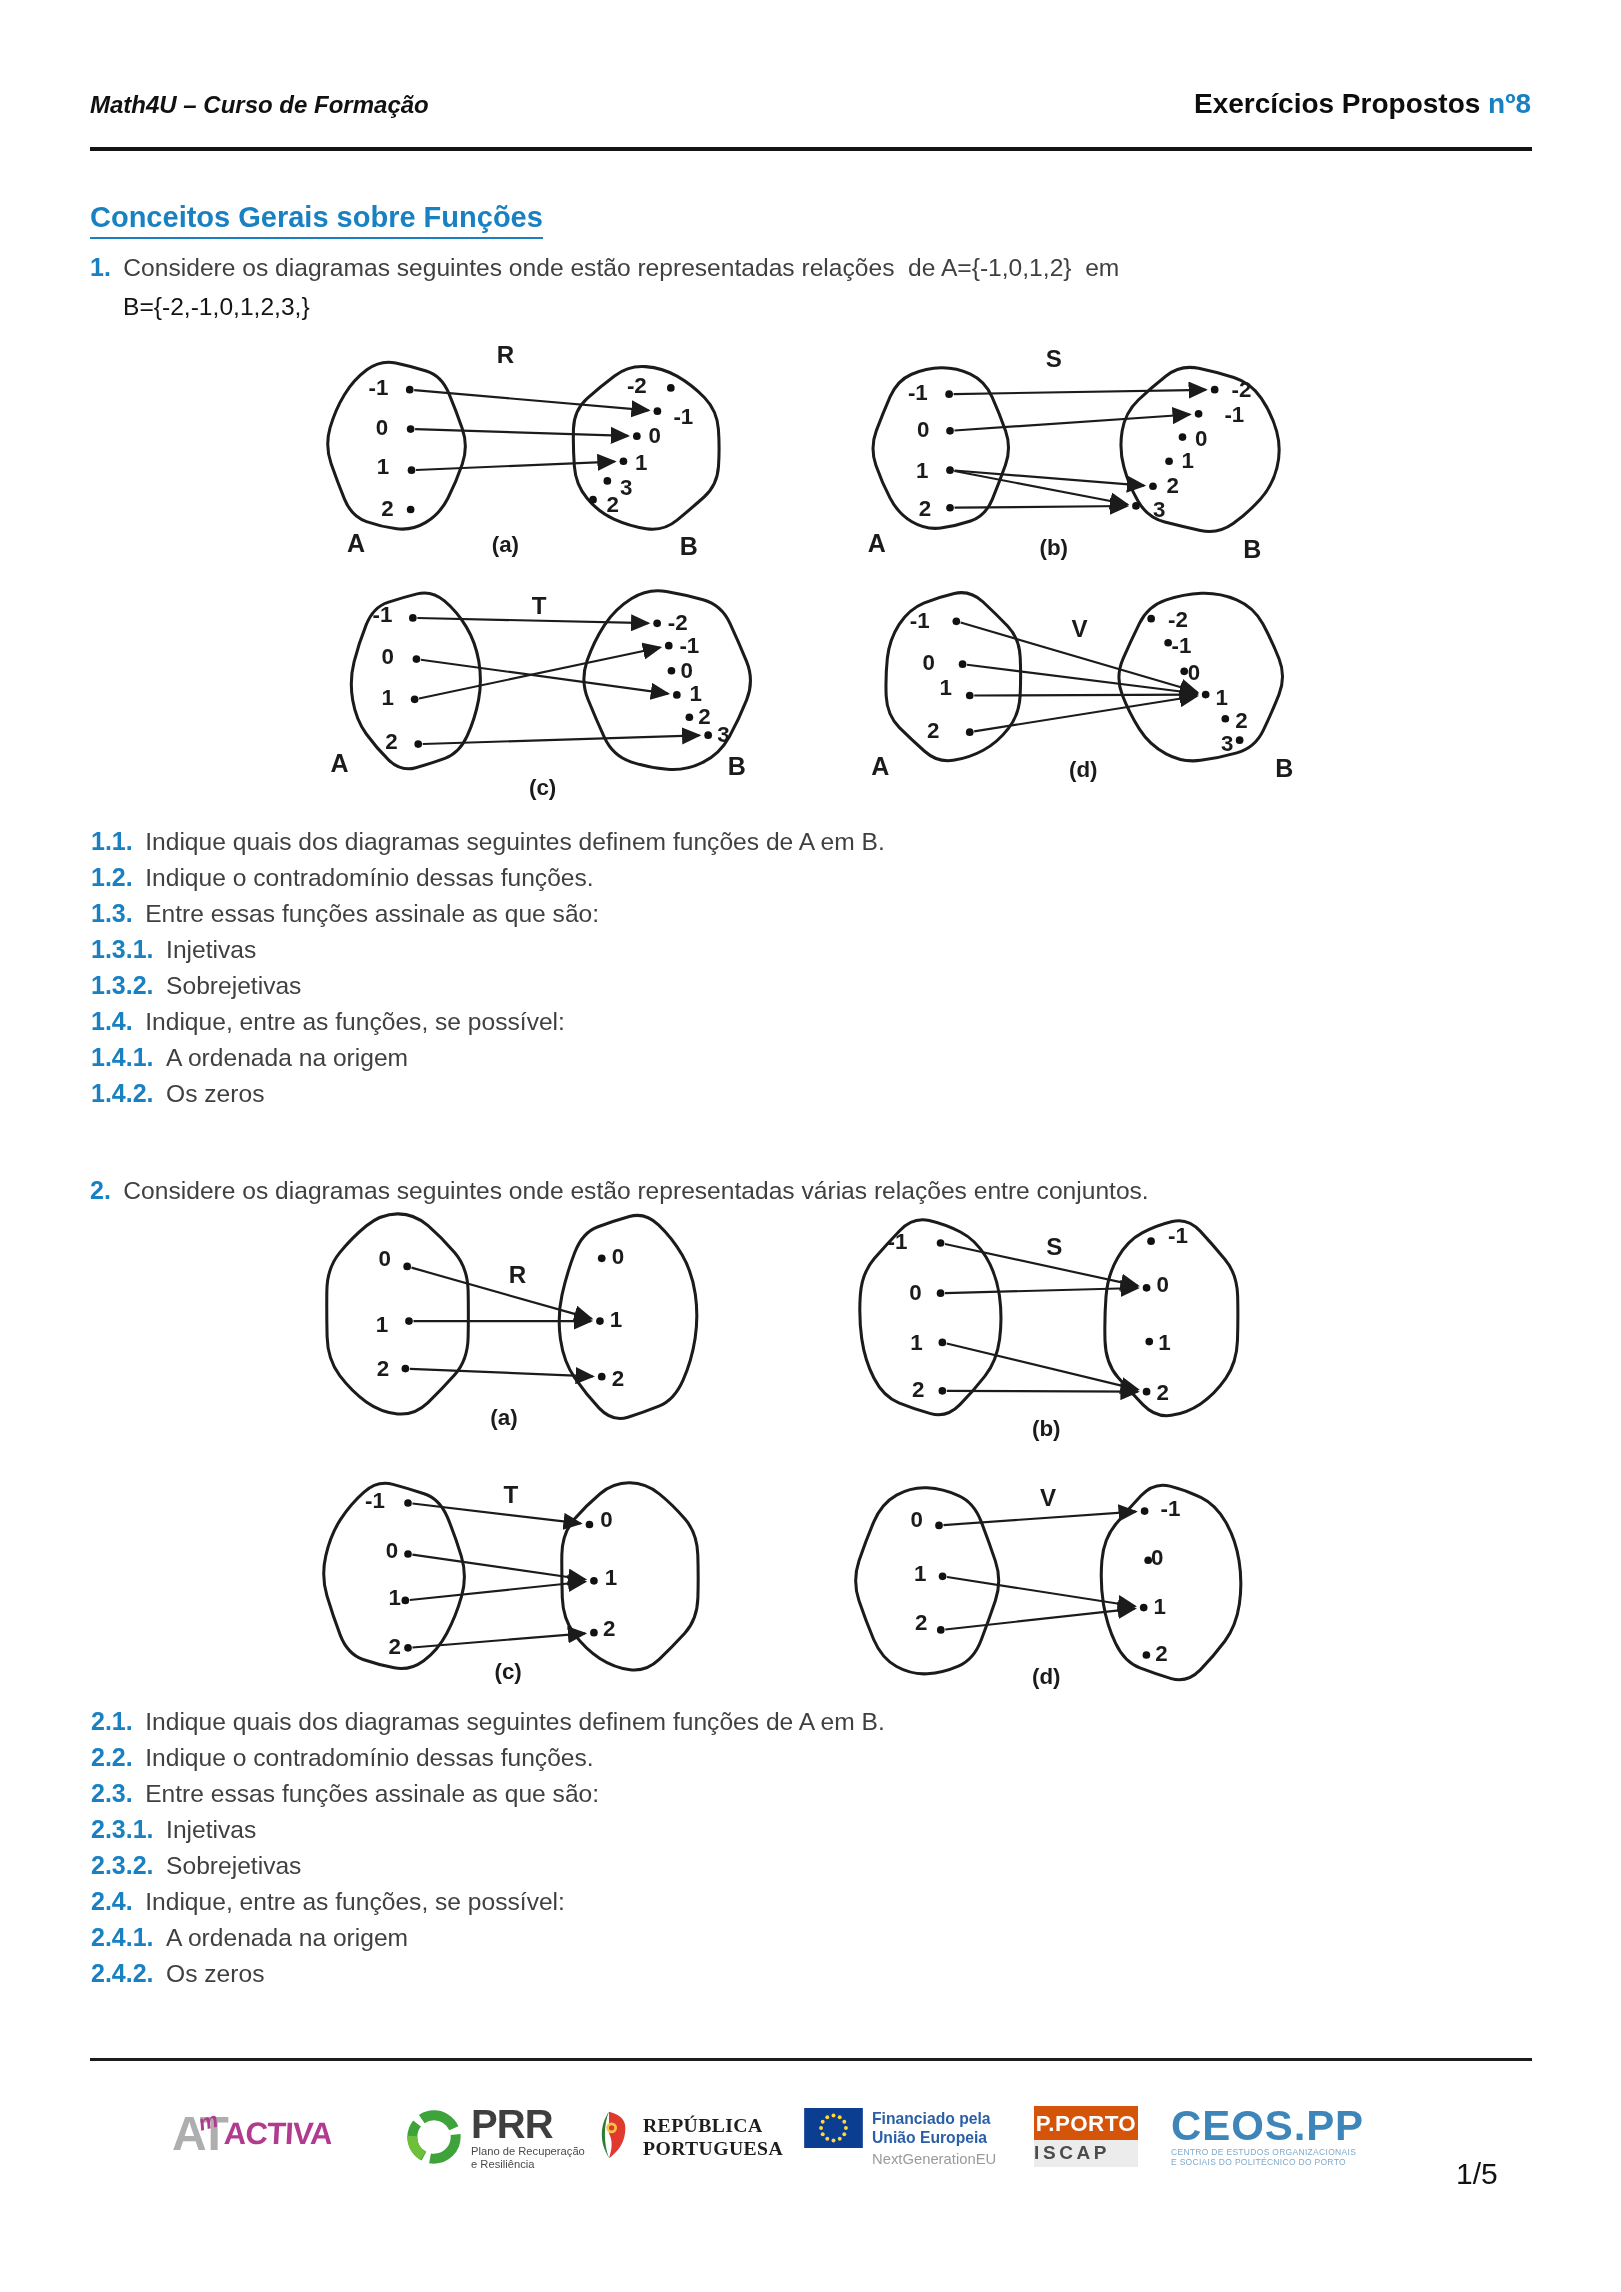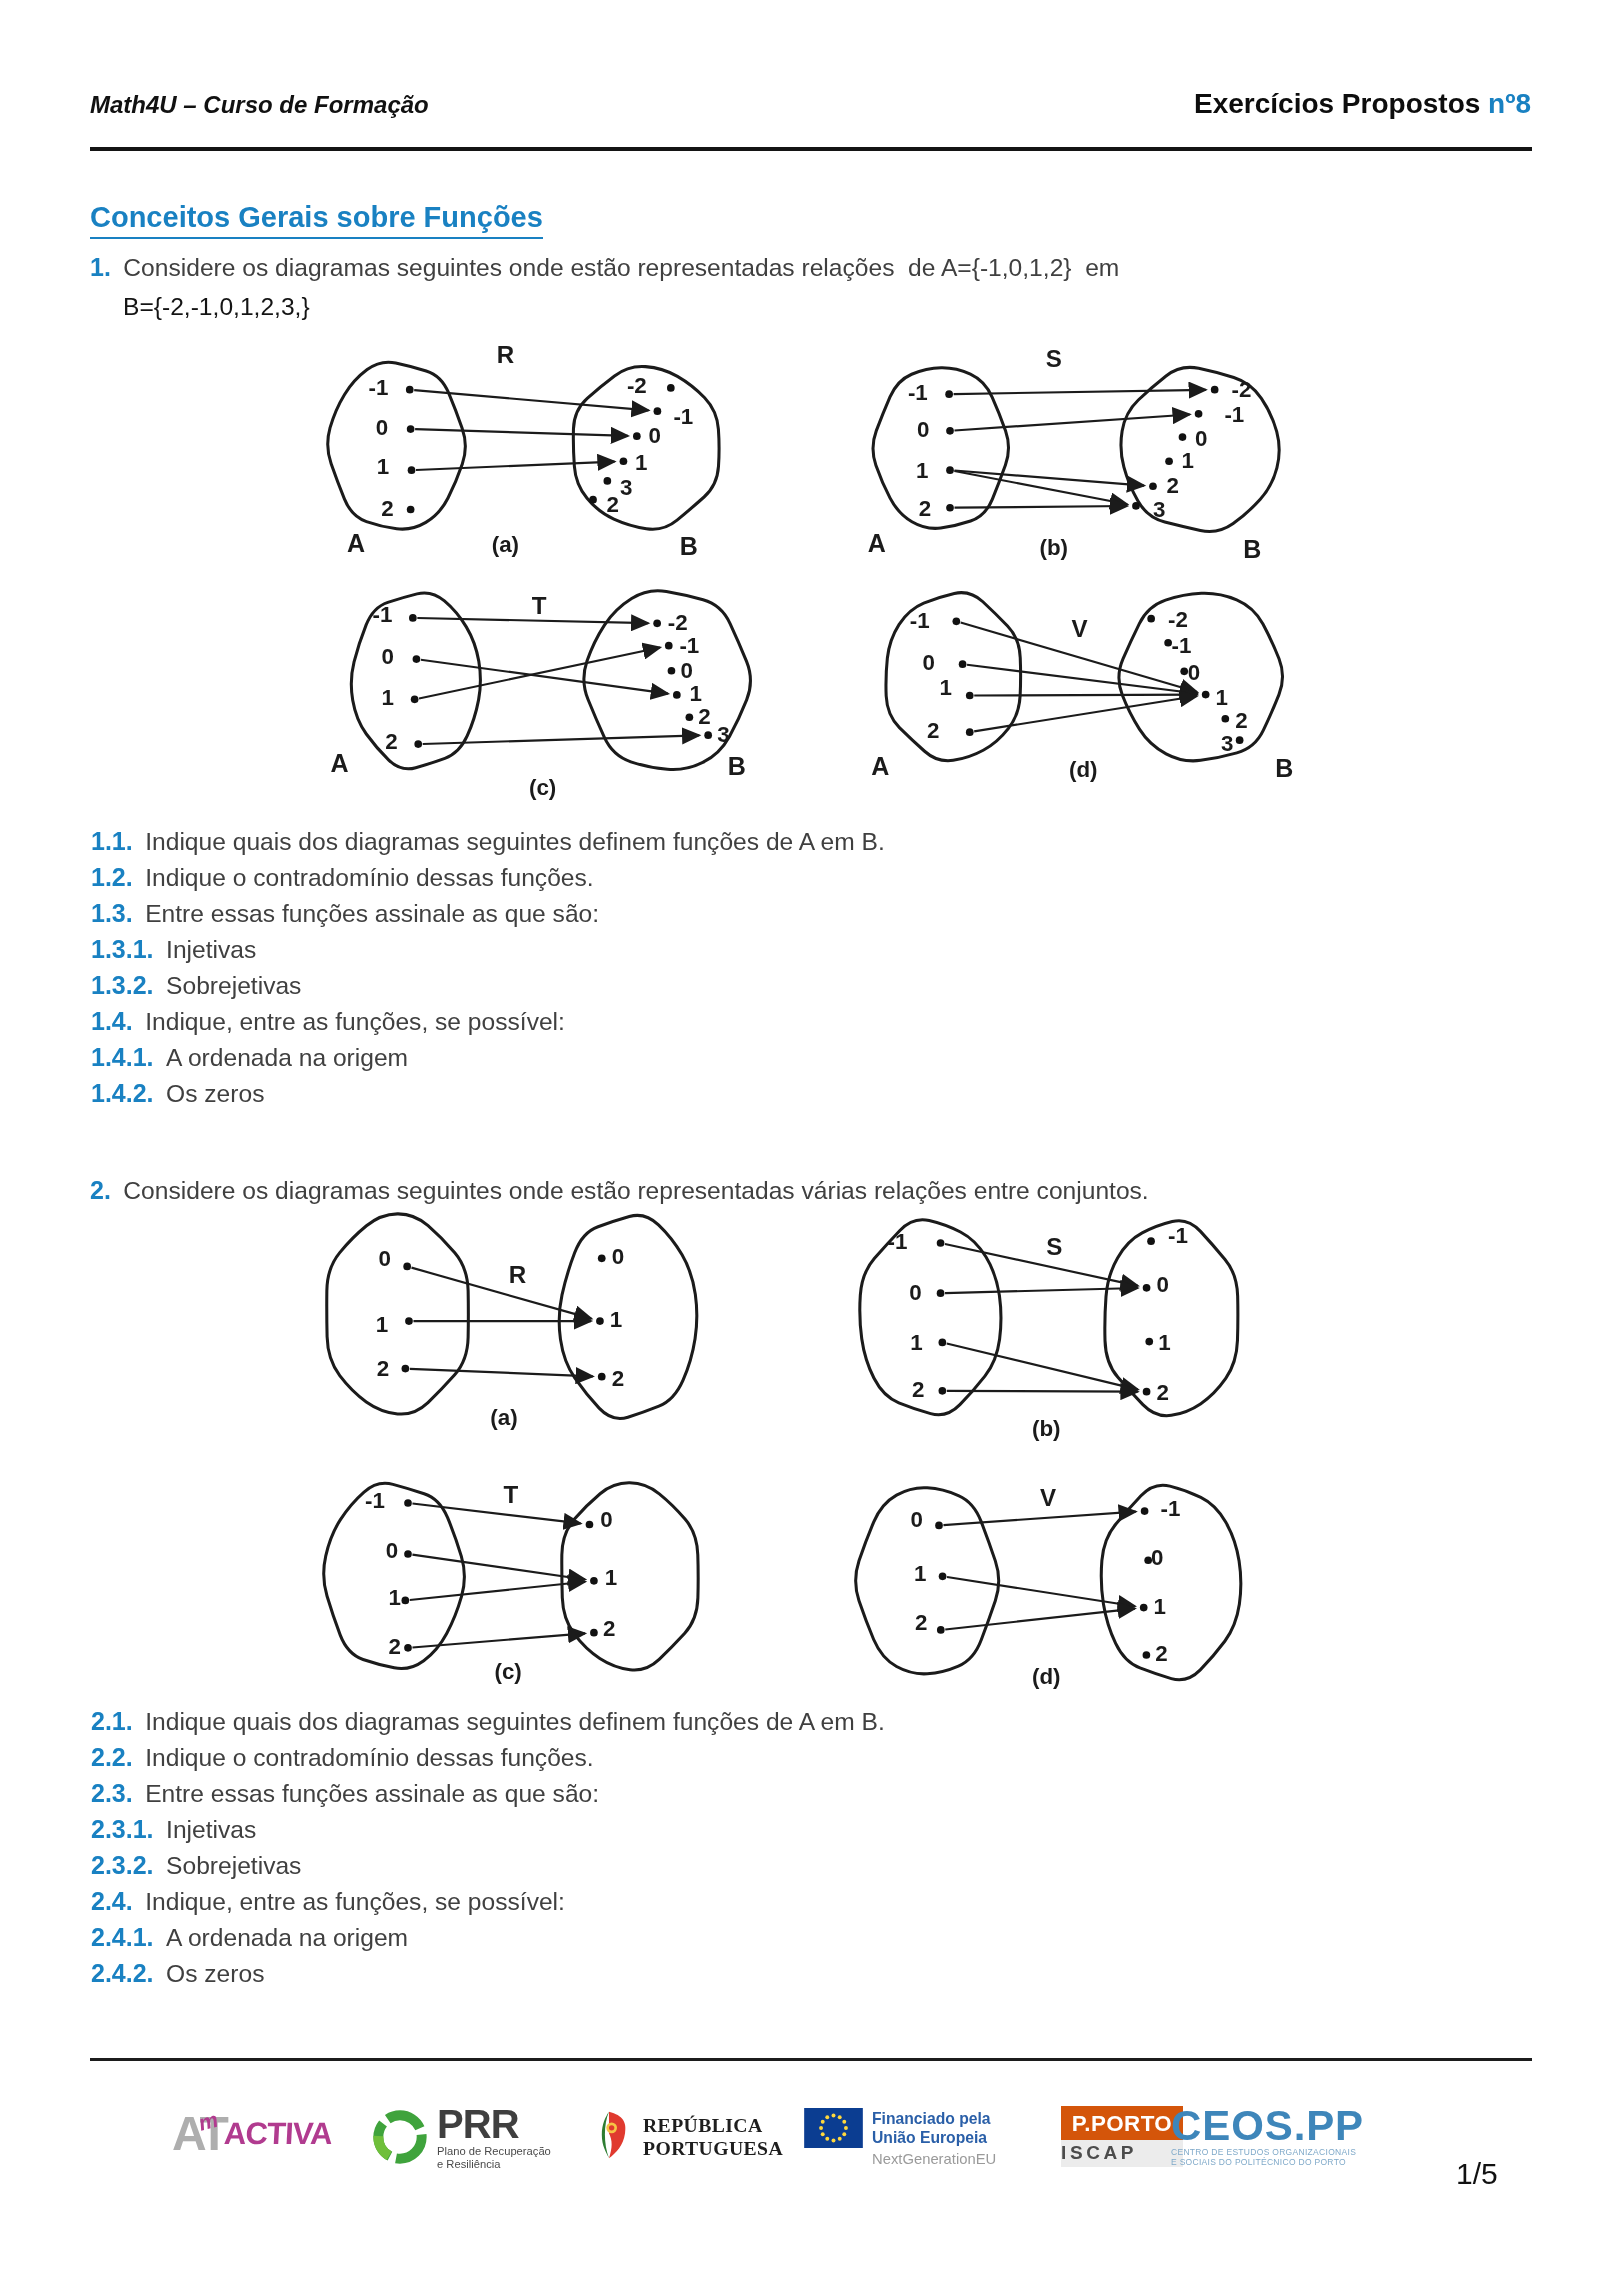--- a/index.html
+++ b/index.html
@@ -35,30 +35,30 @@
   .diagram{position:absolute;}
   .diagram svg{display:block;}
 
   
   .ftr-rule{position:absolute;left:90px;top:2058px;width:1442px;height:2.7px;background:#1c1c1c;}
   .logo{position:absolute;display:flex;align-items:center;gap:9px;}
   .activa{left:172px;top:2110px;}
   .activa .at{font-weight:900;font-size:48px;color:#aeaeae;letter-spacing:-3.6px;line-height:48px;position:relative;}
   .activa .amark{position:absolute;left:27px;top:-12.5px;font-size:21.5px;font-weight:800;color:#b13b8f;transform:rotate(-14deg) skewX(-10deg);}
   .activa .act{font-weight:800;font-size:31px;color:#b13b8f;margin-left:-10.7px;transform:skewX(-3deg);letter-spacing:-0.9px;}
-  .prr{left:372px;top:2105px;}
+  .prr{left:406px;top:2105px;}
   .prr .t{font-weight:900;font-size:40px;color:#3f3f3f;line-height:38px;letter-spacing:-0.9px;}
   .prr .sub{font-size:11.2px;color:#4a4a4a;line-height:13.4px;margin-top:1.8px;}
   .rep{left:600px;top:2110px;}
   .rep .lines{font-family:"Liberation Serif",serif;font-weight:700;font-size:19.7px;color:#1e1e1e;line-height:22.4px;letter-spacing:0.4px;}
   .eu{left:772px;top:2108px;align-items:flex-start;margin-left:32px;}
   .eu .txt{padding-top:0.9px;}
   .eu .l1,.eu .l2{font-weight:800;font-size:15.7px;color:#2a5fa8;line-height:19px;}
   .eu .l3{font-size:14.8px;color:#9a9a9a;margin-top:4.5px;}
-  .pporto{left:1061px;top:2106px;display:block;width:122px;}
+  .pporto{left:1034px;top:2106px;display:block;width:104px;}
   .pp-top{background:#d4550a;color:#fff;font-weight:800;font-size:22.4px;text-align:center;padding:4.5px 0 3.6px 0;letter-spacing:0.4px;}
   .pp-bot{background:#ececec;color:#4c4c4c;font-weight:700;font-size:19px;text-align:left;letter-spacing:3.6px;padding:1.8px 0 2.7px 0;}
   .ceos{left:1171px;top:2105px;display:block;}
   .ceos .t{font-weight:800;font-size:42px;color:#3e86ba;letter-spacing:0.9px;line-height:41px;}
   .ceos .sub{font-size:8.5px;color:#7fa9c9;line-height:9.9px;margin-top:1.8px;letter-spacing:0.3px;}
   .pagenum{position:absolute;left:1456px;top:2157px;font-size:30px;color:#111;}
 </style>
 </head>
 <body>
 

